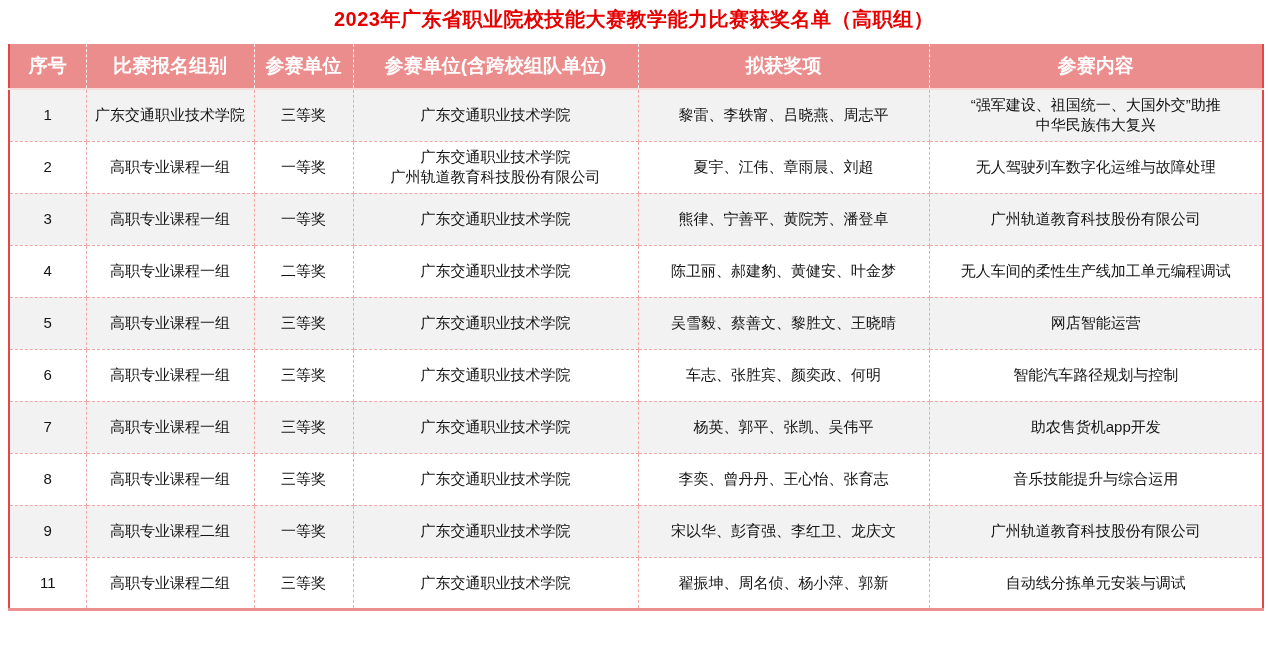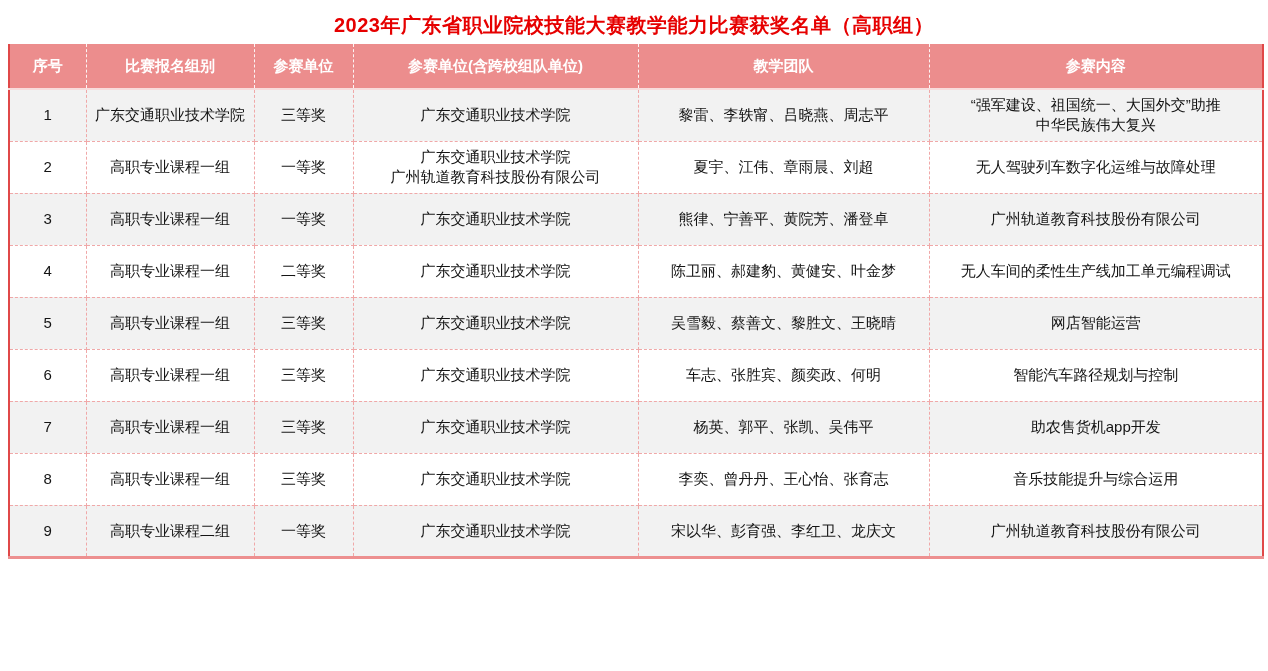--- a/index.html
+++ b/index.html
@@ -16,21 +16,21 @@
   body{
     width:1268px;height:671px;overflow:hidden;
     font-family:"Liberation Sans","DejaVu Sans",sans-serif;
     color:#111111;
   }
   .page-title{
     text-align:center;
     font-size:20px;
     font-weight:700;
     color:var(--title-red);
-    padding-top:12px;
+    padding-top:6px;
     height:44px;
     letter-spacing:0.5px;
   }
   table.awards{
     margin-left:8px;
     width:1254px;
     border-collapse:collapse;
     table-layout:fixed;
     border-left:2px solid var(--border-outer);
     border-right:2px solid var(--border-outer);
@@ -39,21 +39,21 @@
   col.c-no{width:77px;}
   col.c-group{width:168px;}
   col.c-award{width:99px;}
   col.c-unit{width:285px;}
   col.c-team{width:291px;}
   col.c-content{width:334px;}
   thead th{
     height:45px;
     background:var(--header-bg);
     color:var(--header-text);
-    font-size:15px;
+    font-size:19px;
     font-weight:700;
     text-align:center;
     vertical-align:middle;
     border-right:1px dashed rgba(255,255,255,0.9);
     border-bottom:2px solid #f8dcdc;
   }
   thead th:last-child{border-right:none;}
   tbody td{
     height:52px;
     font-size:15px;
@@ -84,21 +84,21 @@
     <col class="c-unit">
       <col class="c-team">
       <col class="c-content">
   </colgroup>
   <thead>
     <tr id="header-row">
         <th>序号</th>
         <th>比赛报名组别</th>
         <th>参赛单位</th>
         <th>参赛单位(含跨校组队单位)</th>
-        <th>教学团队</th>
+        <th>拟获奖项</th>
         <th>参赛内容</th>
       </tr>
   </thead>
   <tbody id="body-rows">
       <tr>
         <td>1</td>
         <td>广东交通职业技术学院</td>
         <td>三等奖</td>
         <td>广东交通职业技术学院</td>
         <td>黎雷、李轶甯、吕晓燕、周志平</td>
@@ -163,14 +163,22 @@
         <td>音乐技能提升与综合运用</td>
       </tr>
       <tr>
         <td>9</td>
         <td>高职专业课程二组</td>
         <td>一等奖</td>
         <td>广东交通职业技术学院</td>
         <td>宋以华、彭育强、李红卫、龙庆文</td>
         <td>广州轨道教育科技股份有限公司</td>
       </tr>
+      <tr>
+        <td>11</td>
+        <td>高职专业课程二组</td>
+        <td>三等奖</td>
+        <td>广东交通职业技术学院</td>
+        <td>翟振坤、周名侦、杨小萍、郭新</td>
+        <td>自动线分拣单元安装与调试</td>
+      </tr>
     </tbody>
 </table>
 
 </body></html>

